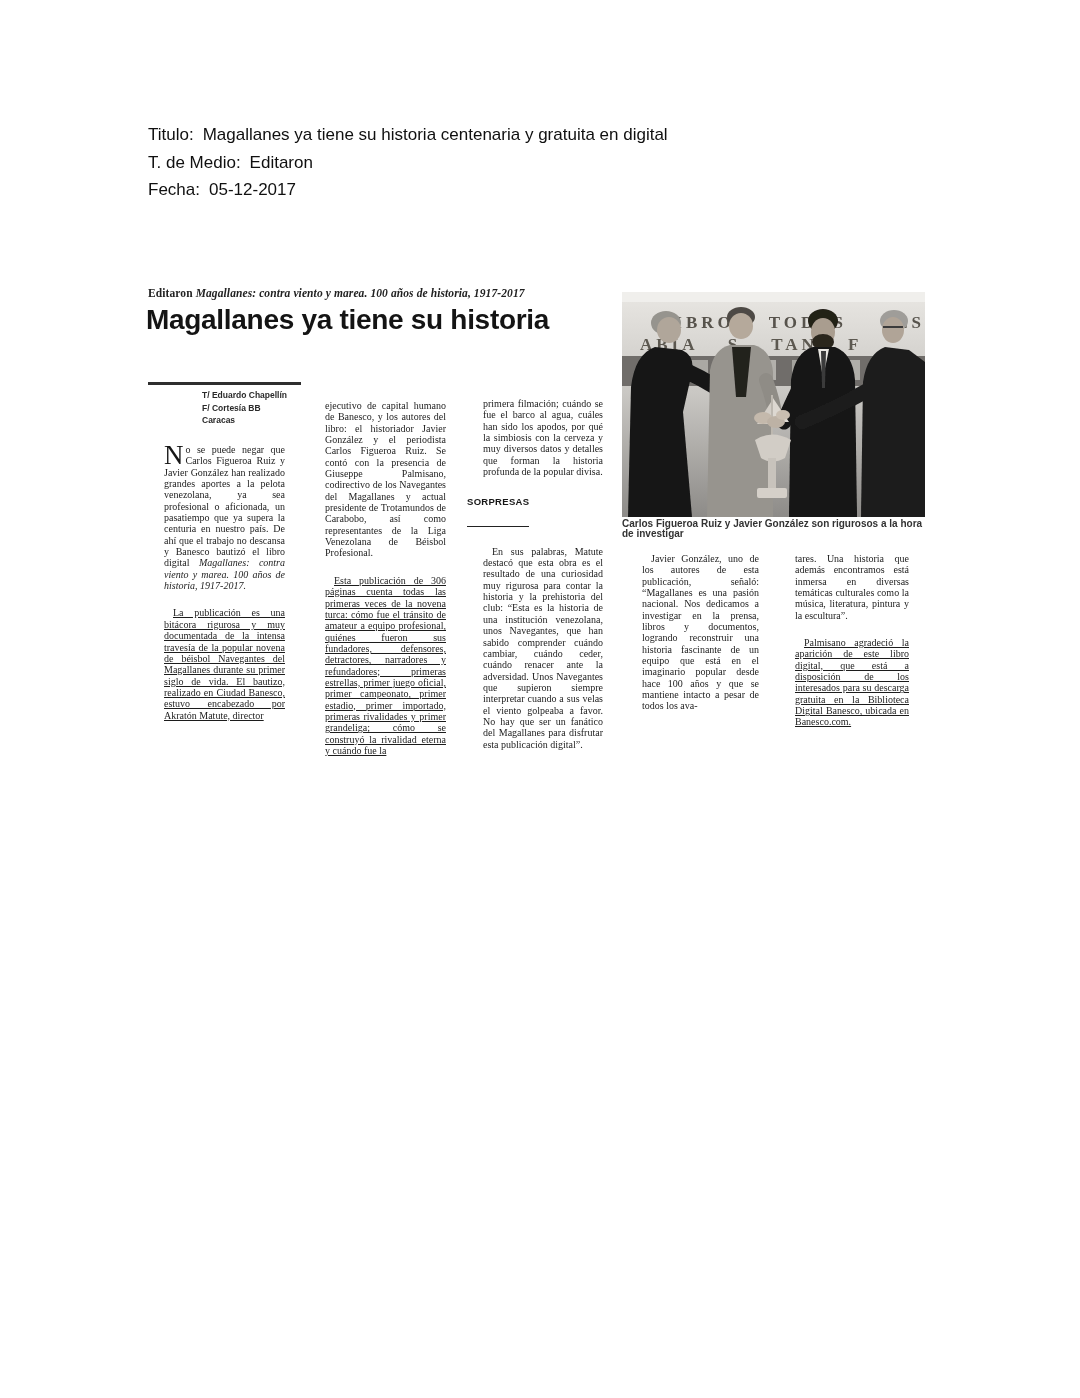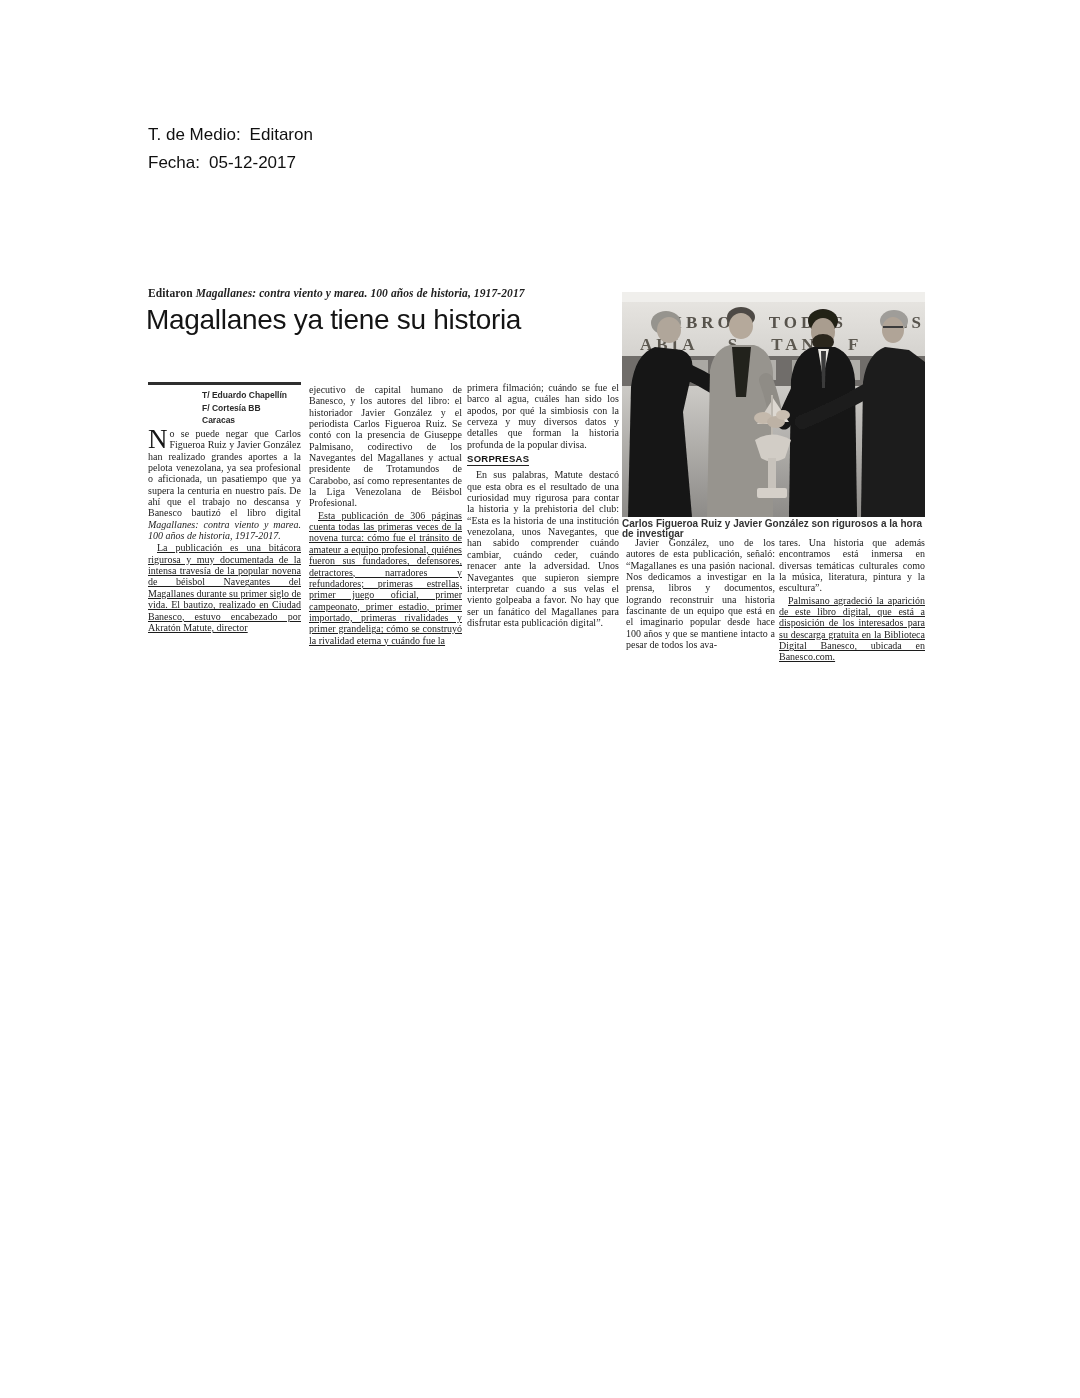--- a/index.html
+++ b/index.html
@@ -16,69 +16,70 @@
   .meta-label { margin-right:9px; }
   
   .kicker {
     position:absolute; left:148px; top:287px; width:560px;
     font-family:"Liberation Serif", serif; font-weight:bold; font-size:11.5px;
     color:#222; letter-spacing:0.1px;
   }
   .kicker i { font-style:italic; }
   .headline {
     position:absolute; left:146px; top:303px; width:480px;
-    font-family:"Liberation Sans", sans-serif; font-weight:normal;
+    font-family:"Liberation Sans", sans-serif; font-weight:bold;
     font-size:28px; line-height:33px; letter-spacing:-0.3px; color:#141414;
   }
   .byline-rule {
     position:absolute; left:148px; top:382px; width:153px; height:3px;
     background:#2e2e2e;
   }
   .byline {
     position:absolute; left:158px; top:389px;
     font-size:8.5px; line-height:12.5px; font-weight:bold; color:#2a2a2a;margin-left:44px;
   }
   .col {
     position:absolute; width:153px;
     font-family:"Liberation Serif", serif; font-size:10px; line-height:11.35px;
     text-align:justify; color:#1c1c1c;
   }
-  .col p { margin:0; }
+  .col p { margin:16px; }
   .col p.indent { text-indent:9px; }
   .col p + p { margin-top:1px;text-decoration:underline; }
   .col-1 { left:148px; top:428px; }
   .col-2 { left:309px; top:384px; }
   .col-3 { left:467px; top:382px; width:152px; }
   .col-4 { left:626px; top:537px; width:149px; }
   .col-5 { left:779px; top:537px; width:146px; }
   .dropcap {
     float:left; font-size:27px; line-height:21px; padding:1px 2px 0 0;
     font-family:"Liberation Serif", serif; color:#161616;
   }
   .book { font-style:italic; }
   .subhead {
     display:inline-block; font-family:"Liberation Sans", sans-serif;
     font-weight:bold; font-size:9.5px; letter-spacing:0.3px; color:#161616;
-    border-bottom:1.5px solid #222; padding-bottom:1px; margin:3px 0 3px;
+    border-bottom:1.5px solid #222; padding-bottom:18px; margin:3px 0 3px;
   }
   .photo-wrap {
     position:absolute; left:622px; top:292px; width:303px; height:225px;
     background:#c9c7c3; overflow:hidden;
   }
   .photo-caption {
     position:absolute; left:622px; top:519px; width:303px;
     font-size:10px; font-weight:bold; color:#333; line-height:10px;
   }
 </style>
 </head>
 <body>
 
 <div class="page">
 
   <div class="meta">
+    <div><span class="meta-label">Titulo:</span><span>Magallanes ya tiene su historia centenaria y gratuita en digital</span></div>
     <div><span class="meta-label">T. de Medio:</span><span>Editaron</span></div>
     <div><span class="meta-label">Fecha:</span><span>05-12-2017</span></div>
   </div>
 
   <div>
 
     <div class="kicker">
       <span>Editaron</span>
       <i>Magallanes: contra viento y marea. 100 años de historia, 1917-2017</i>
     </div>

